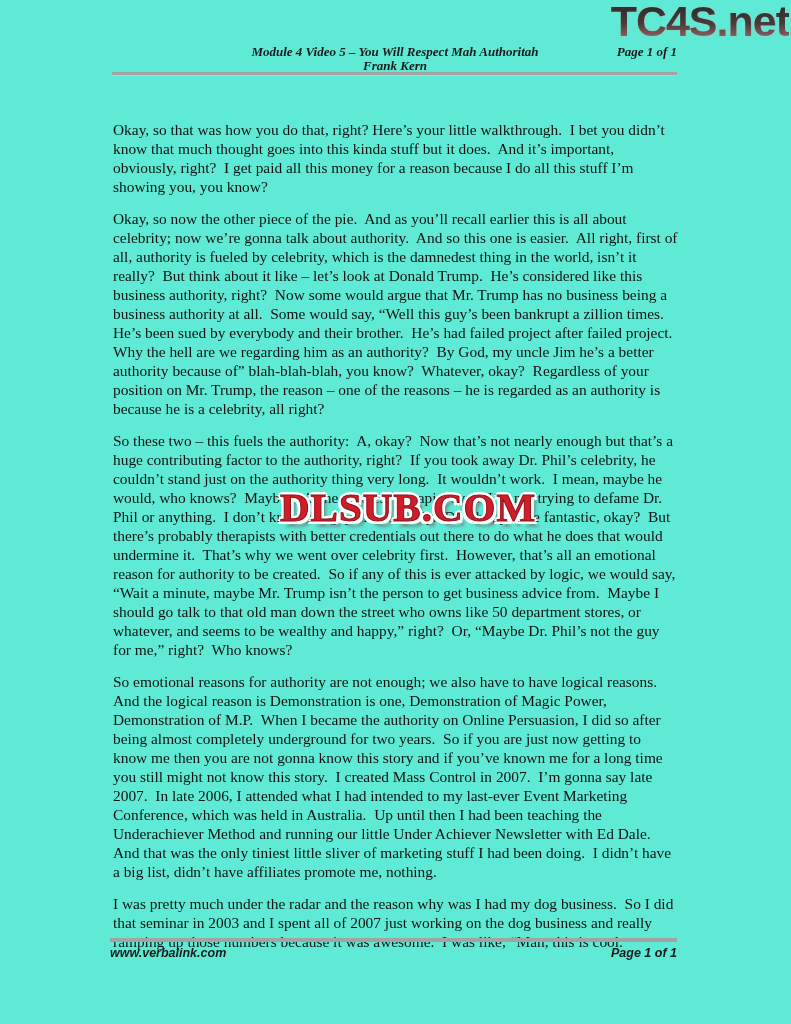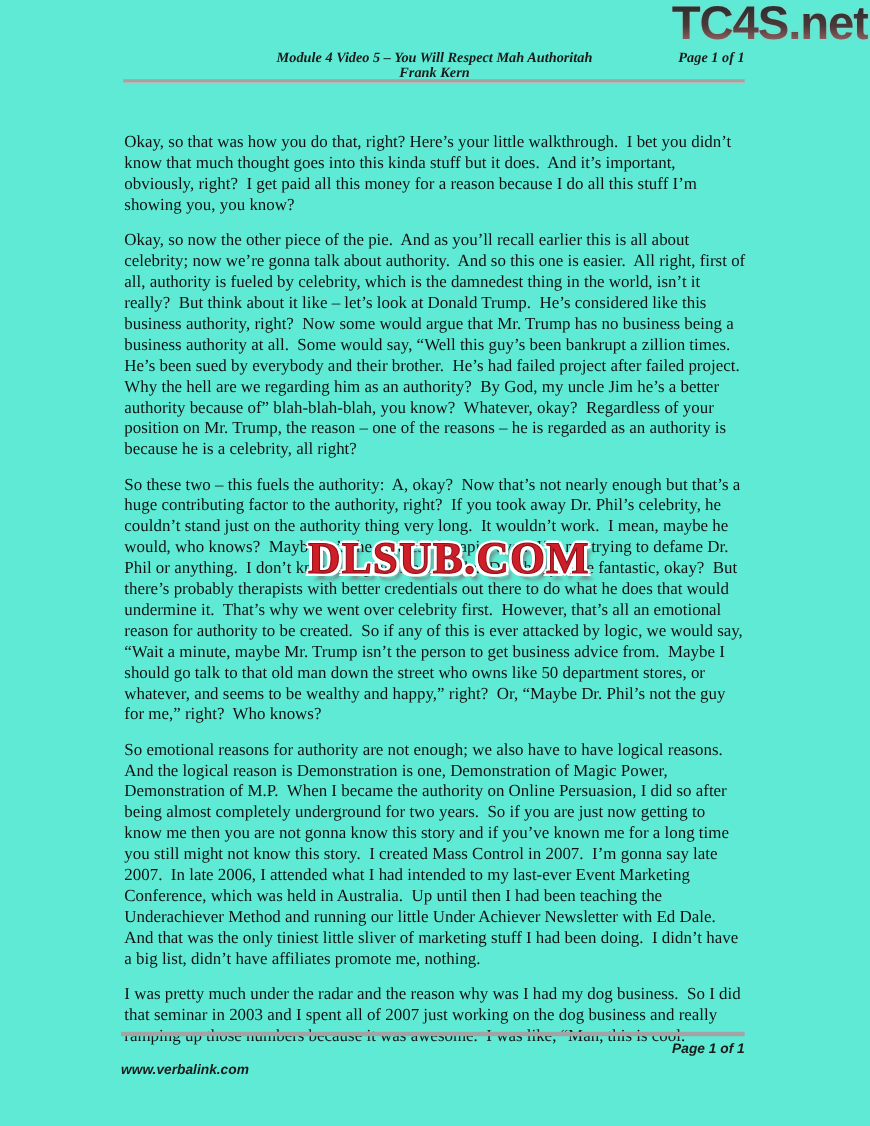--- a/index.html
+++ b/index.html
@@ -114,21 +114,21 @@
     position: absolute;
     left: 110px;
     top: 946px;
     width: 567px;
     font-family: "Liberation Sans", sans-serif;
     font-weight: bold;
     font-style: italic;
     font-size: 12.5px;
     color: #1a1a1a;
   }
-  .footer-site { float: left; margin-top: 19px; }
+  .footer-site { float: left; }
   .footer-pagenum { float: right; }
 
   
   .tx-logo {
     position: absolute;
     right: 4px;
     top: 981px;
     font-family: "Liberation Sans", sans-serif;
     font-weight: bold;
     font-size: 34px;

